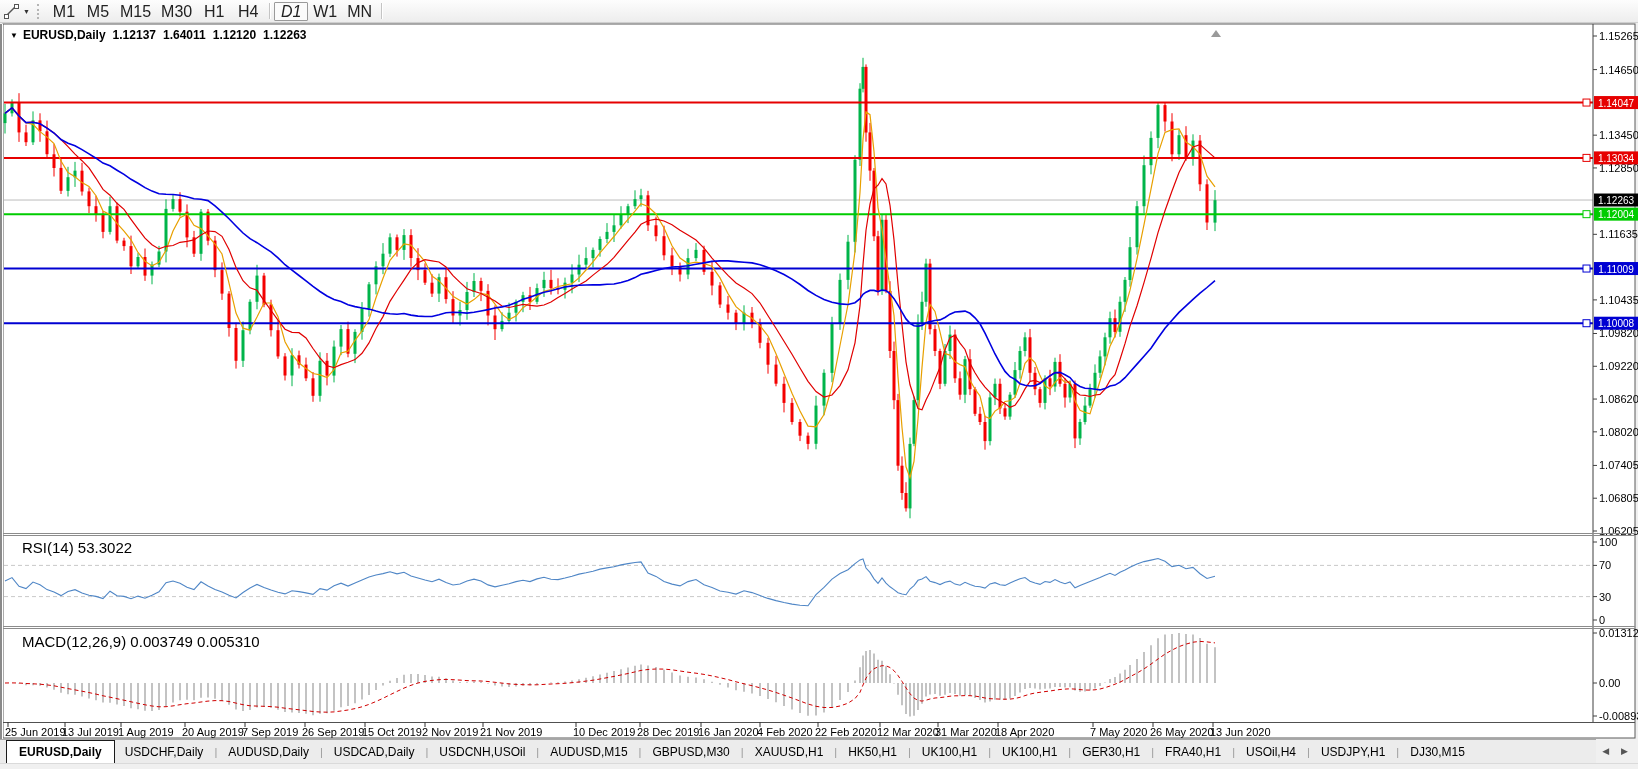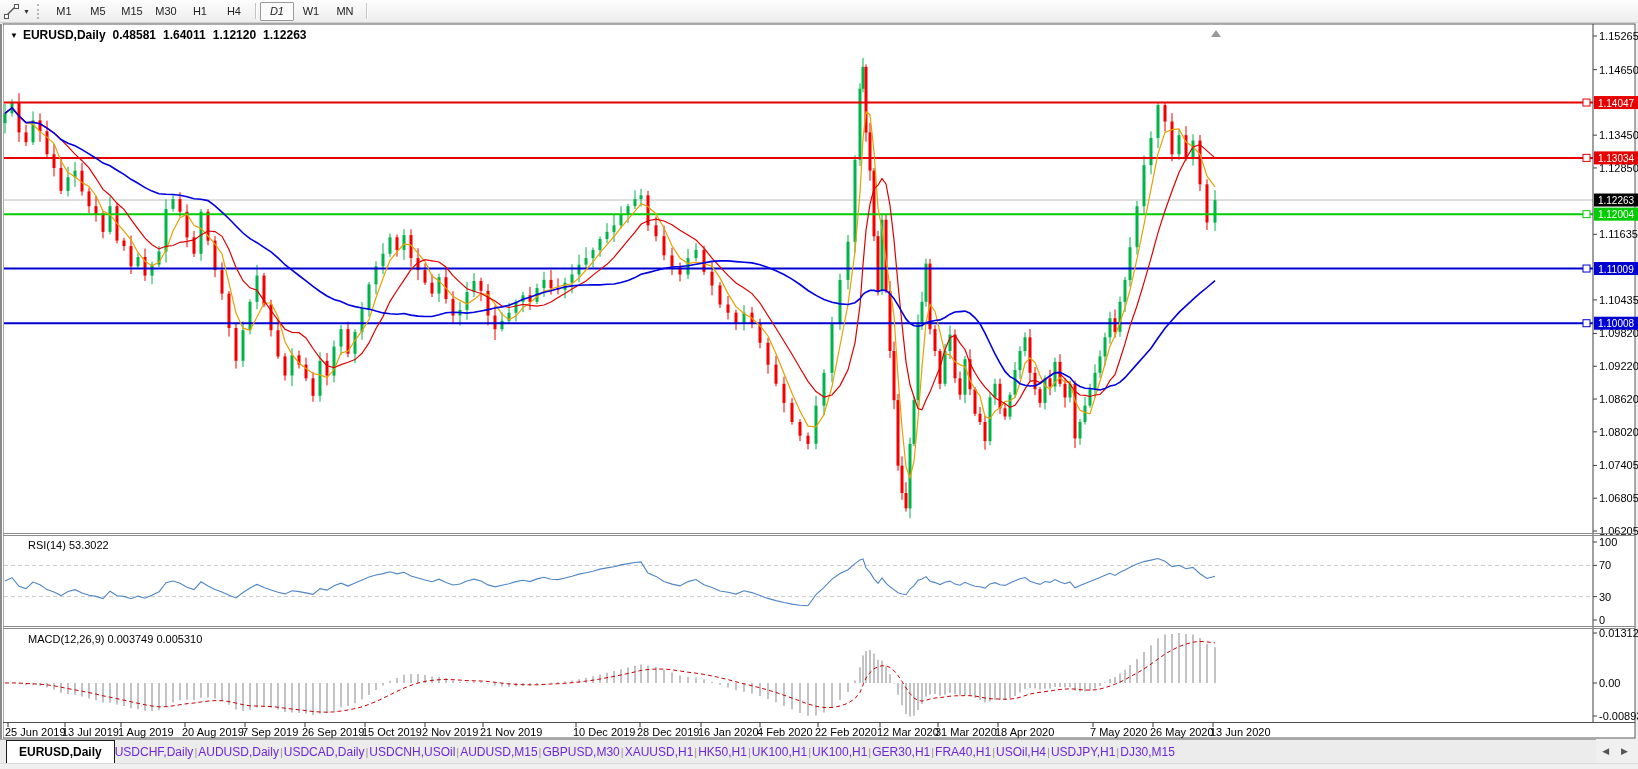--- a/index.html
+++ b/index.html
@@ -5,39 +5,39 @@
   html,body{margin:0;padding:0;}
   body{width:1638px;height:769px;position:relative;background:#f0f0f0;
        font-family:"Liberation Sans",sans-serif;overflow:hidden;}
   
   .toolbar{position:absolute;top:0;left:0;width:1638px;height:23px;
            background:linear-gradient(#fdfdfd,#ededed);border-bottom:1px solid #cfcfcf;
            display:flex;align-items:center;z-index:5;box-sizing:border-box;}
   .tool-icon{width:18px;height:16px;margin-left:3px;}
   .tool-caret{font-size:7px;color:#333;margin:0 4px 0 2px;}
   .grip{width:0;height:15px;border-left:2px dotted #b5b5b5;margin:0 8px 0 3px;}
-  .tf{min-width:24px;height:17px;line-height:17px;text-align:center;font-size:11px;
+  .tf{min-width:24px;height:17px;line-height:17px;text-align:center;font-size:16px;
       color:#222;padding:0 4px;border:1px solid transparent;border-radius:1px;}
   .tf.active{background:#fbfbfb;border-color:#9a9a9a;font-style:italic;}
   .tbsep{width:1px;height:16px;background:#c4c4c4;margin:0 4px;box-shadow:1px 0 0 #ffffff;}
   
   #cv{position:absolute;top:0;left:0;z-index:1;}
   svg text{font-family:"Liberation Sans",sans-serif;font-size:11px;fill:#000;}
   .chart-title{position:absolute;top:28px;left:10px;z-index:2;font-size:12px;font-weight:bold;
                color:#000;display:flex;align-items:center;}
   .chart-title .caret-sym{font-size:8px;margin-right:5px;font-weight:normal;}
   .chart-title span.v{margin-right:7px;}
-  .ind-label{position:absolute;left:28px;z-index:2;font-size:11px;color:#000;}
+  .ind-label{position:absolute;left:22px;z-index:2;font-size:15px;color:#000;}
   #rsi-label{top:539px;}
   #macd-label{top:633px;}
   
   .tabbar{position:absolute;top:739px;left:0;width:1596px;height:24px;background:#ececec;
           border-top:1px solid #a8a8a8;display:flex;align-items:flex-end;
           padding-left:6px;box-sizing:border-box;z-index:4;overflow:hidden;}
-  .tab{font-size:12px;color:#6d28d9;padding:3px 0 4px;white-space:nowrap;}
+  .tab{font-size:12px;color:#000000;padding:3px 10px 4px;white-space:nowrap;}
   .tab.active{background:#ffffff;border:1px solid #1a1a1a;border-bottom:none;font-weight:bold;
               color:#000;position:relative;top:1px;padding:4px 12px 5px;}
   .tabsep{color:#9a9a9a;font-size:11px;align-self:center;padding:0 1px;}
   .tab-scroll{position:absolute;top:746px;right:10px;display:flex;gap:12px;z-index:6;
               font-size:9px;color:#555;}
   .tab-scroll span{cursor:default;}
   .statusbar{position:absolute;top:763px;left:0;width:1638px;height:6px;background:#f0f0f0;
              border-top:1px solid #dadada;z-index:4;}
   .appedge{position:absolute;top:24px;left:0;width:2px;height:715px;background:#8a8a8a;
            border-right:1px solid #fff;z-index:3;}
@@ -762,21 +762,21 @@
       <text x="1150" y="736">26 May 2020</text>
       <line x1="1213" y1="722" x2="1213" y2="727" stroke="#333"></line>
       <text x="1210" y="736">13 Jun 2020</text>
     </g>
   </svg>
 <div class="appedge"></div>
 
 <div class="chart-title">
   <span class="caret-sym">▼</span>
   <span class="v">EURUSD,Daily</span>
-  <span class="v">0.48581</span>
+  <span class="v">1.12137</span>
   <span class="v">1.64011</span>
   <span class="v">1.12120</span>
   <span class="v">1.12263</span>
 </div>
 <div class="ind-label" id="rsi-label">RSI(14) 53.3022</div>
 <div class="ind-label" id="macd-label">MACD(12,26,9) 0.003749 0.005310</div>
 
 <div class="tabbar" id="tabs">
     <div class="tab active">EURUSD,Daily</div>
     <div class="tab">USDCHF,Daily</div>

